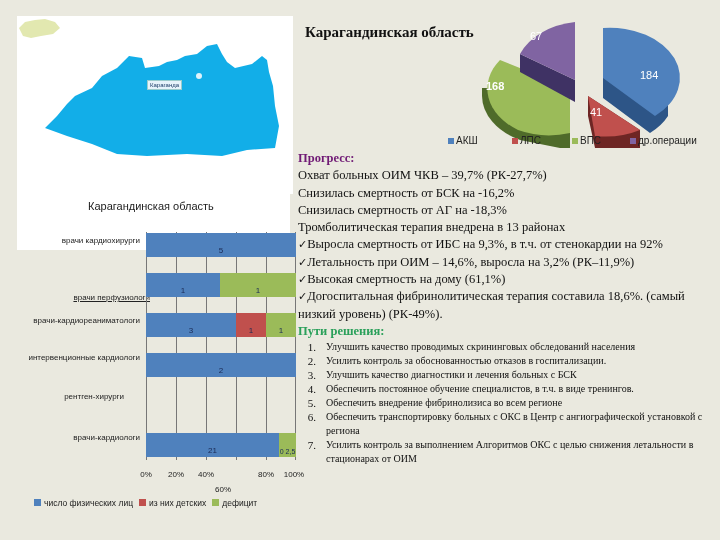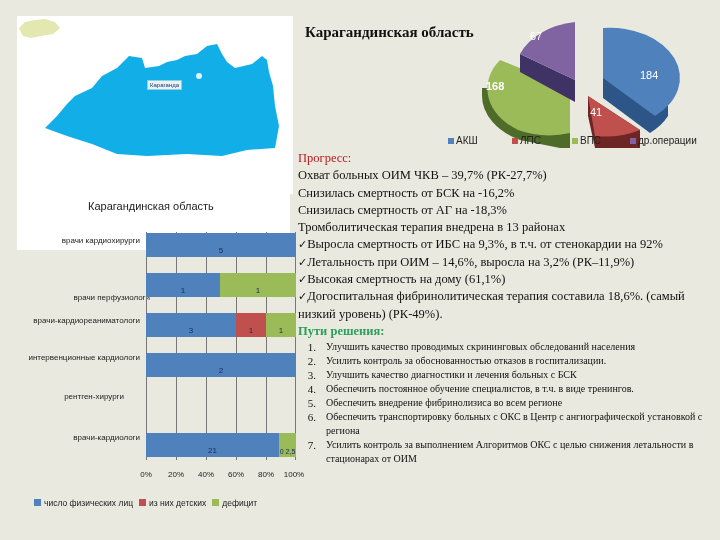--- a/index.html
+++ b/index.html
@@ -19,21 +19,21 @@
   .plot{position:absolute;left:146px;top:42px;width:150px;height:228px;}
   .gridline{position:absolute;top:0;width:1px;height:228px;background:#777;}
   .cat-label{position:absolute;right:580px;font-size:8px;color:#222;text-align:right;}
   .bar-row{position:absolute;left:0;height:24px;display:flex;}
   .seg{height:100%;position:relative;}
   .seg span{position:absolute;left:50%;bottom:2px;transform:translateX(-50%);font-size:8px;color:#1a2a55;}
   .tick{position:absolute;top:280px;font-size:8px;color:#222;transform:translateX(-50%);}
   .bar-legend{position:absolute;left:34px;top:308px;font-size:8.5px;color:#222;display:flex;gap:6px;align-items:center;}
   .bar-legend .sw{width:7px;height:7px;margin-right:3px;}
   .text-panel{position:absolute;left:298px;top:150px;width:420px;font-family:"Liberation Serif",serif;font-size:12.5px;color:#111;line-height:17.3px;}
-  .hdr-prog{color:#b91c1c;font-weight:normal;}
+  .hdr-prog{color:#701a75;font-weight:bold;}
   .hdr-prob{color:#4a7a3a;font-weight:bold;}
   .hdr-sol{color:#2aa05a;font-weight:bold;}
   .check::before{content:"\2713";font-size:11px;}
   .sol-list{margin:0;padding:0;list-style:none;font-size:10px;line-height:14px;}
   .sol-list li{display:flex;}
   .sol-list .num{width:18px;flex:none;text-align:right;margin-right:10px;font-size:11px;}
 </style>
 </head>
 <body>
 
@@ -85,21 +85,21 @@
 <div class="pie-legend" style="left:630px;">
     <span class="sw" style="background:#8064a2"></span>
     <span>др.операции</span>
   </div>
 
 <div class="bar-chart">
   <div class="bar-white"></div>
   <div class="bar-title">Карагандинская область</div>
 
   <div class="cat-label" style="top:46px;left:0;width:140px;">врачи кардиохирурги</div>
-  <div class="cat-label" style="top:103px;left:0;width:150px;">врачи перфузиологи</div>
+  <div class="cat-label" style="top:103px;left:0;width:150px;text-decoration:underline;">врачи перфузиологи</div>
   <div class="cat-label" style="top:126px;left:0;width:140px;">врачи-кардиореаниматологи</div>
   <div class="cat-label" style="top:162px;left:0;width:140px;line-height:11px;">интервенционные кардиологи</div>
   <div class="cat-label" style="top:202px;left:0;width:124px;">рентген-хирурги</div>
   <div class="cat-label" style="top:243px;left:0;width:140px;">врачи-кардиологи</div>
 
   <div class="plot">
     <div class="gridline" style="left:0"></div>
     <div class="gridline" style="left:30px"></div>
     <div class="gridline" style="left:60px"></div>
     <div class="gridline" style="left:90px"></div>
@@ -141,21 +141,21 @@
         </div>
       <div class="seg" style="width:17px;background:#9bbb59">
           <span style="font-size:7px;white-space:nowrap">0 2,5</span>
         </div>
     </div>
   </div>
 
   <div class="tick" style="left:146px;">0%</div>
   <div class="tick" style="left:176px;">20%</div>
   <div class="tick" style="left:206px;">40%</div>
-  <div class="tick" style="left:236px;">60%</div>
+  <div class="tick" style="left:223px;margin-top:15px;">60%</div>
   <div class="tick" style="left:266px;">80%</div>
   <div class="tick" style="left:294px;">100%</div>
 
   <div class="bar-legend">
     <span><span class="sw" style="background:#4f81bd"></span><span>число физических лиц</span></span>
     <span><span class="sw" style="background:#c0504d"></span><span>из них детских</span></span>
     <span><span class="sw" style="background:#9bbb59"></span><span>дефицит</span></span>
   </div>
 </div>
 

